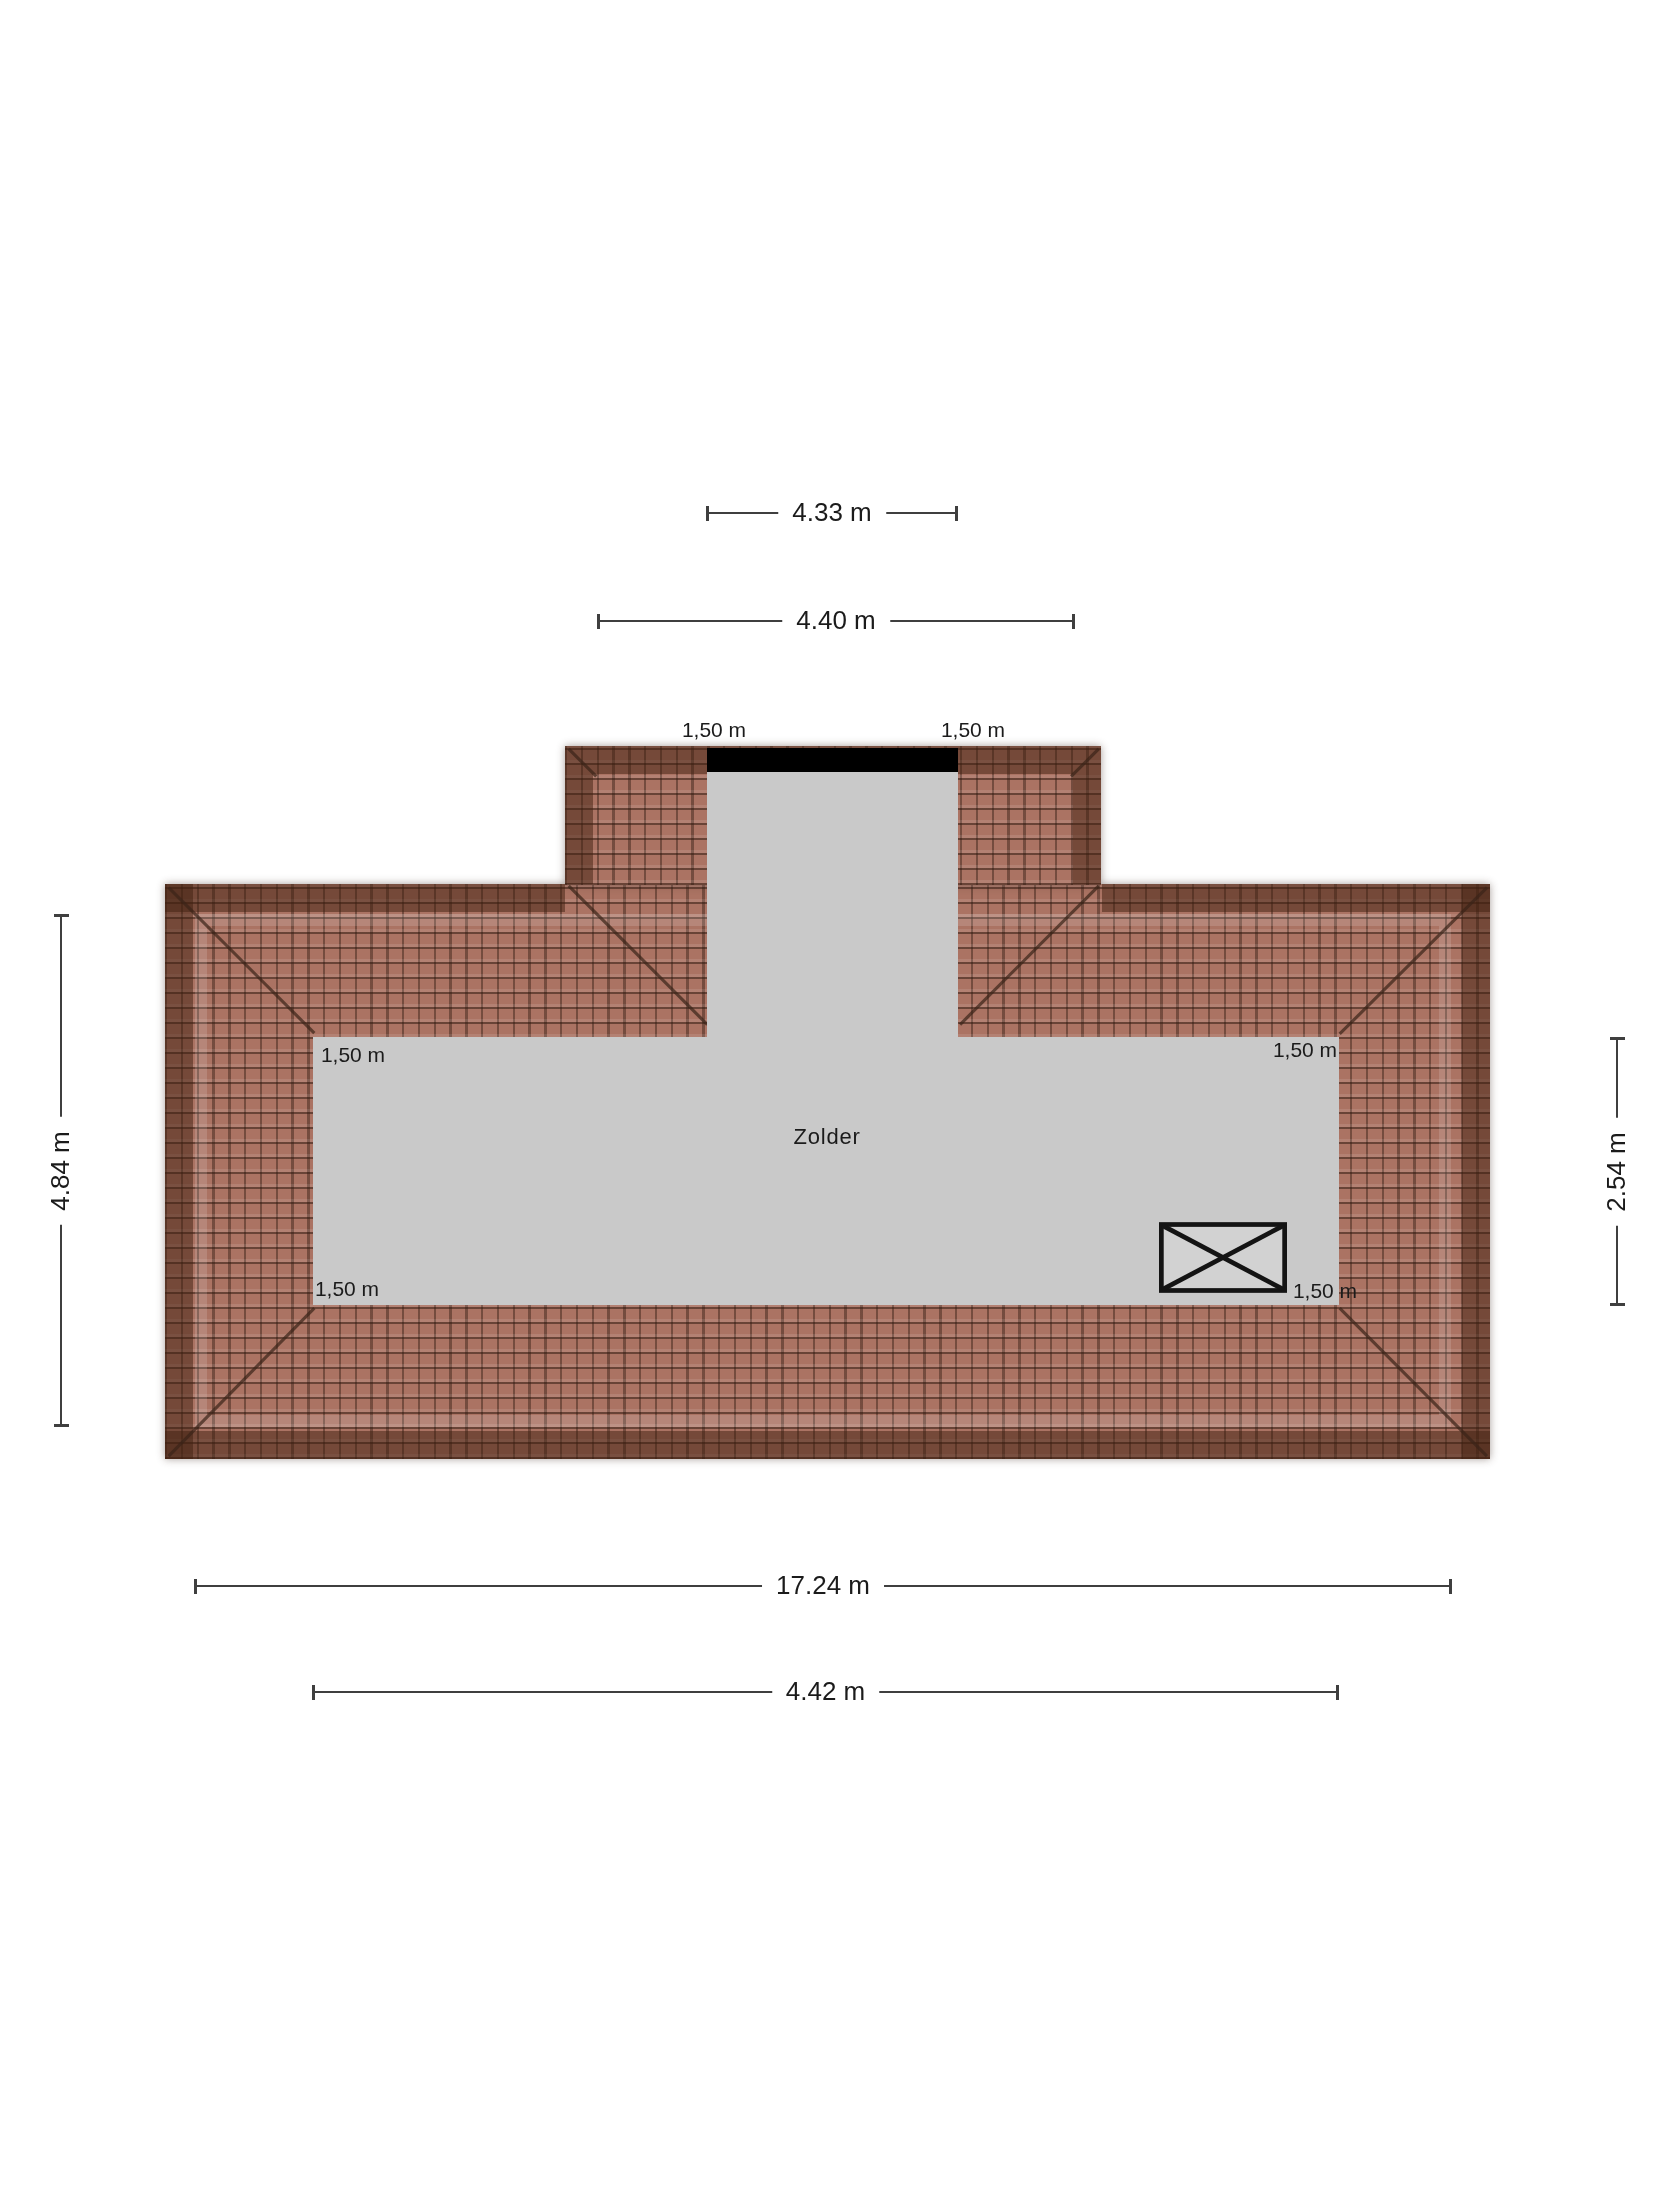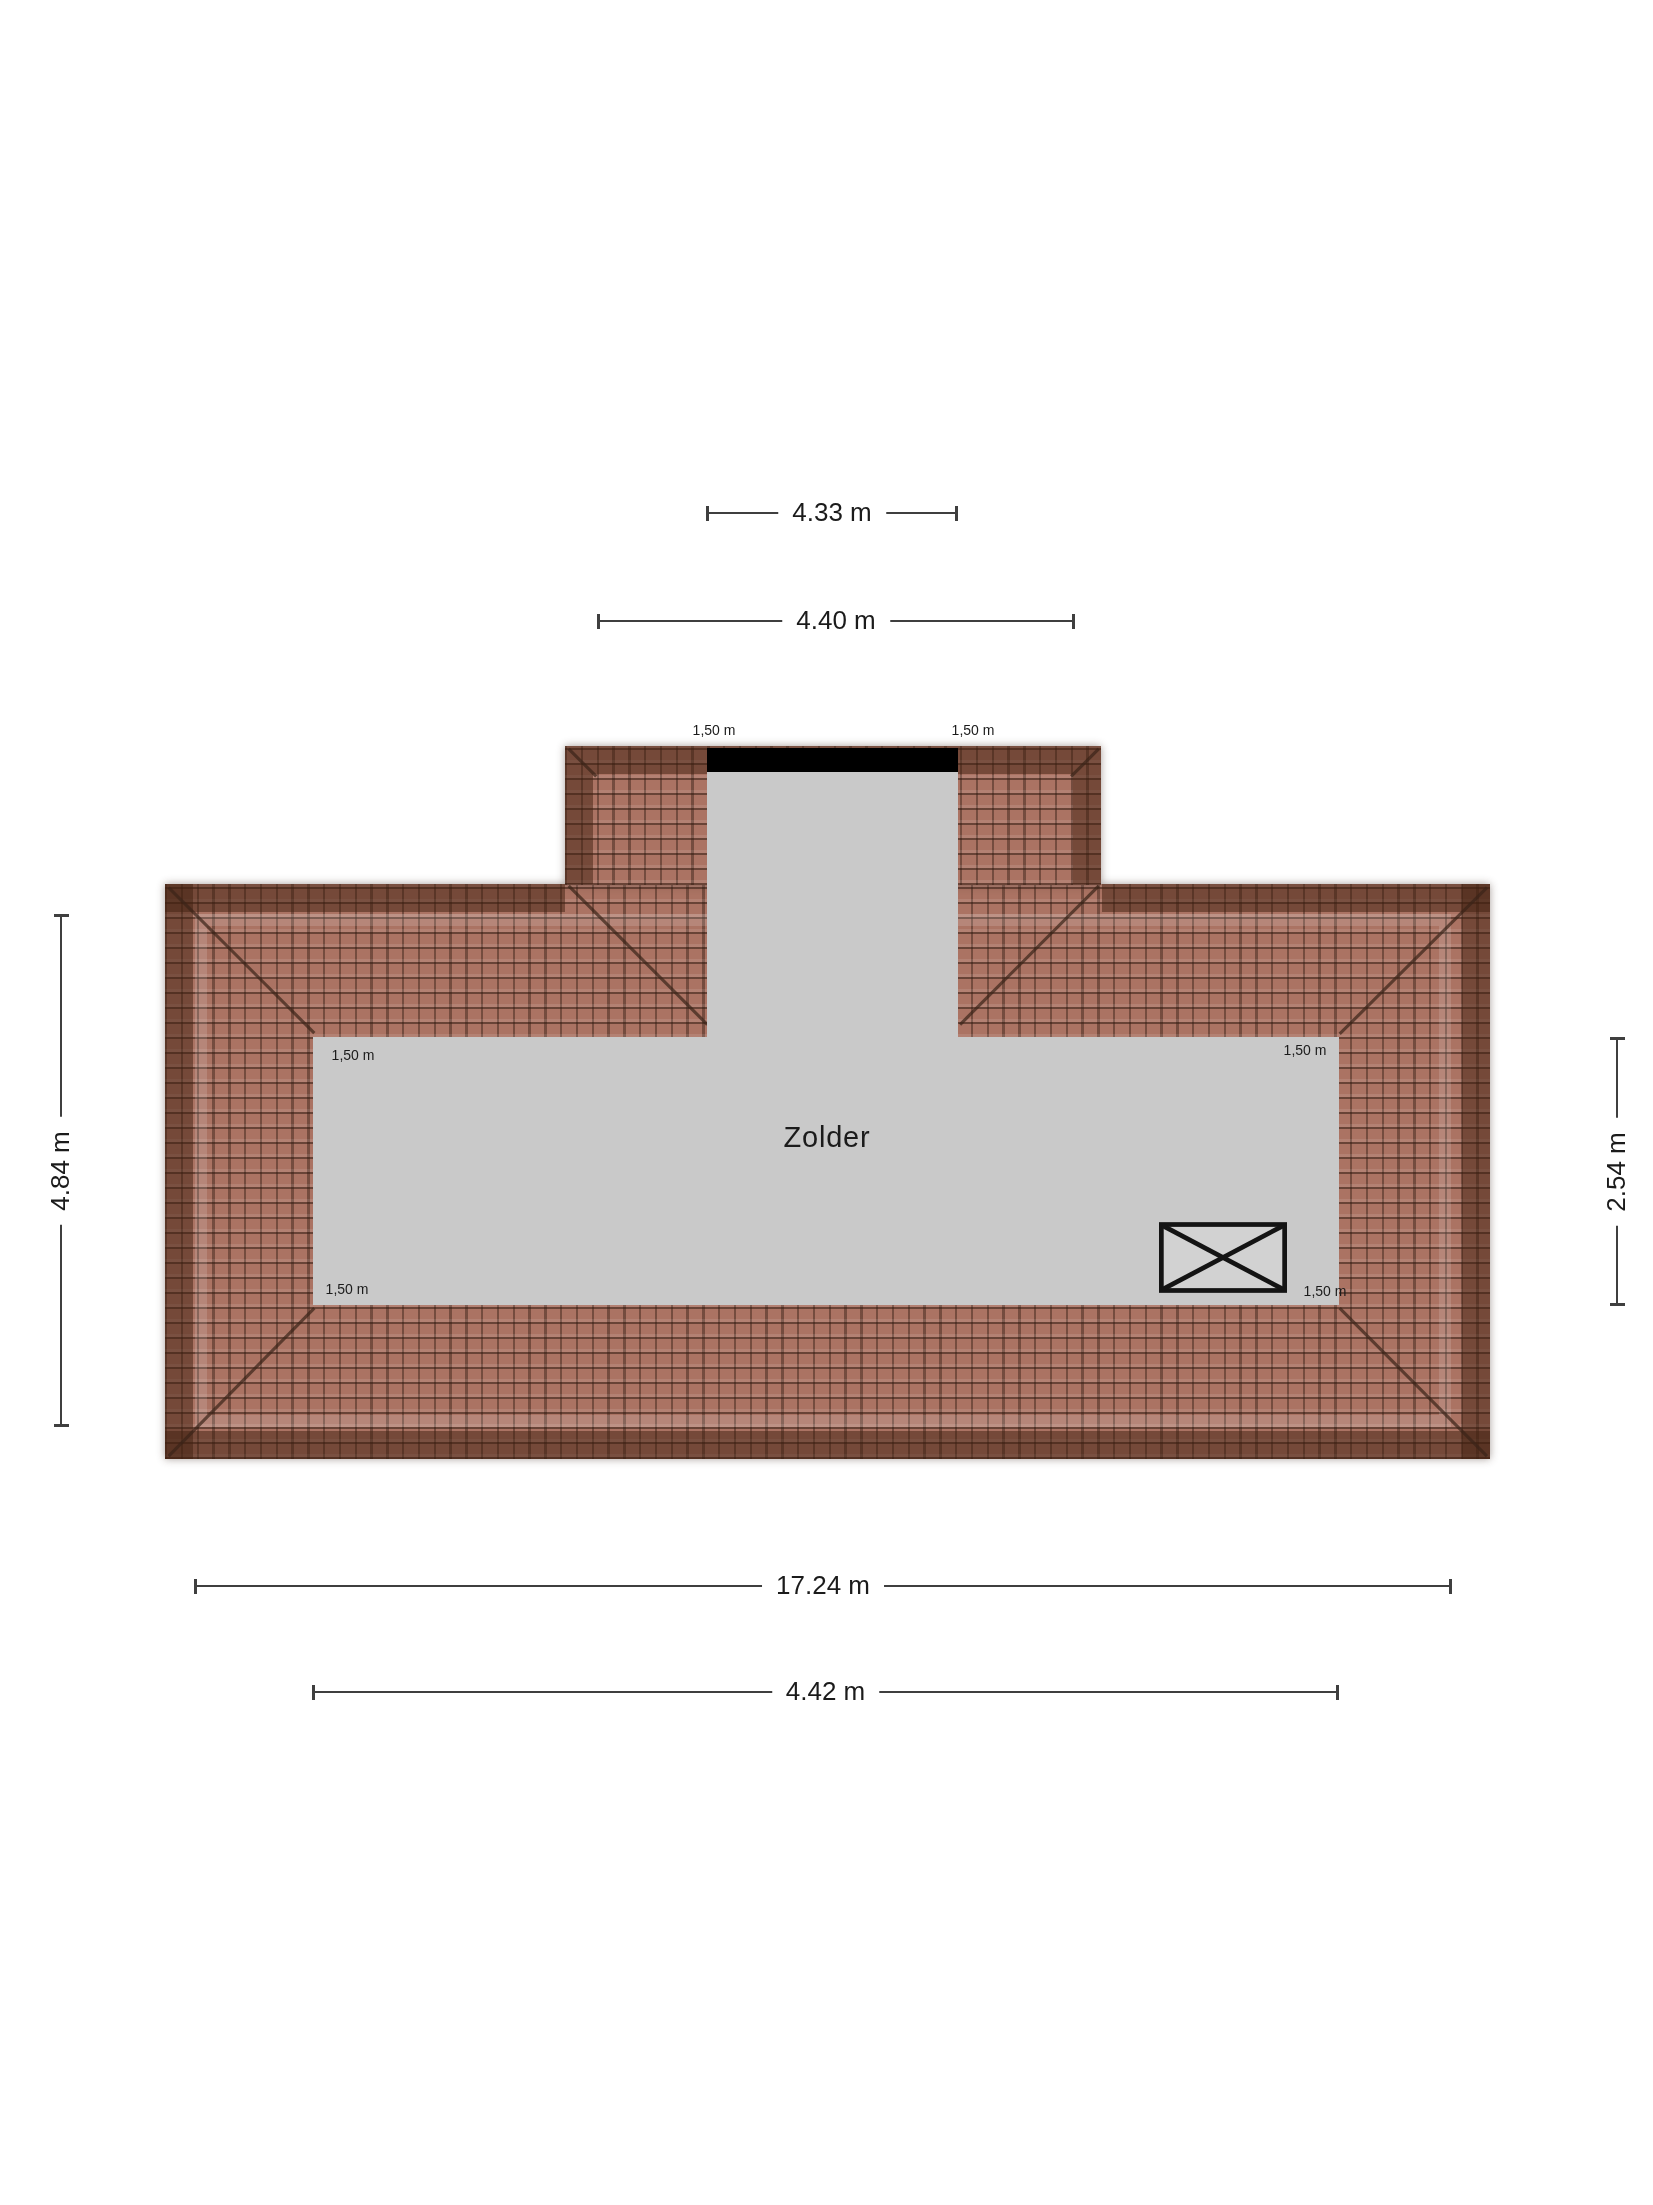--- a/index.html
+++ b/index.html
@@ -33,25 +33,25 @@
   }
   .eave{position:absolute;background:var(--eave-shade);opacity:0.5;}
   .wall-highlight{
     position:absolute;box-sizing:border-box;
     border:12.6px solid rgba(255,255,255,0.14);
   }
   .floor{position:absolute;background:var(--floor);}
   .window-bar{position:absolute;background:var(--window-bar);}
   .room-label{
     position:absolute;transform:translate(-50%,-50%);
-    font-size:29px;letter-spacing:0.8px;white-space:nowrap;text-align:right;
+    font-size:22px;letter-spacing:0.8px;white-space:nowrap;text-align:right;
   }
   .small-label{
     position:absolute;transform:translate(-50%,-50%);
-    font-size:14px;white-space:nowrap;
+    font-size:21px;white-space:nowrap;
   }
   
   .dim-h{position:absolute;height:0;border-top:2.4px solid var(--dimension-line);}
   .dim-h::before,.dim-h::after{
     content:"";position:absolute;top:-7.9px;width:2.4px;height:15px;
     background:var(--dimension-line);
   }
   .dim-h::before{left:-0.8px;}
   .dim-h::after{right:-0.8px;}
   .dim-h .dim-label{

